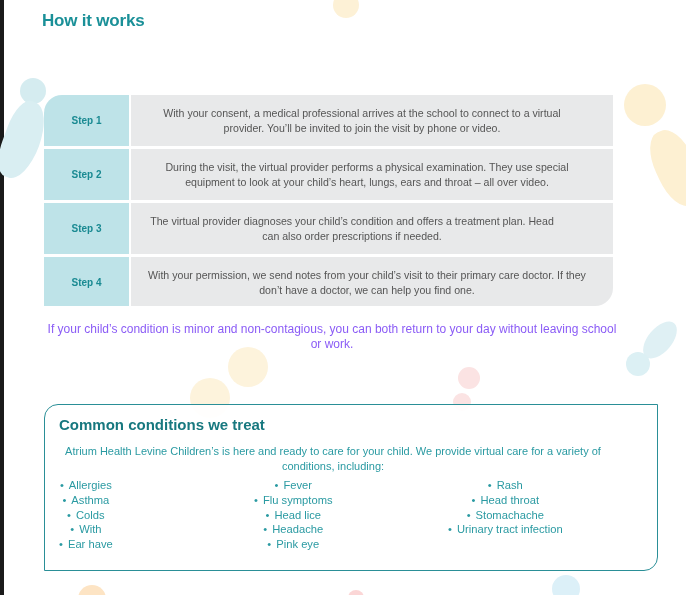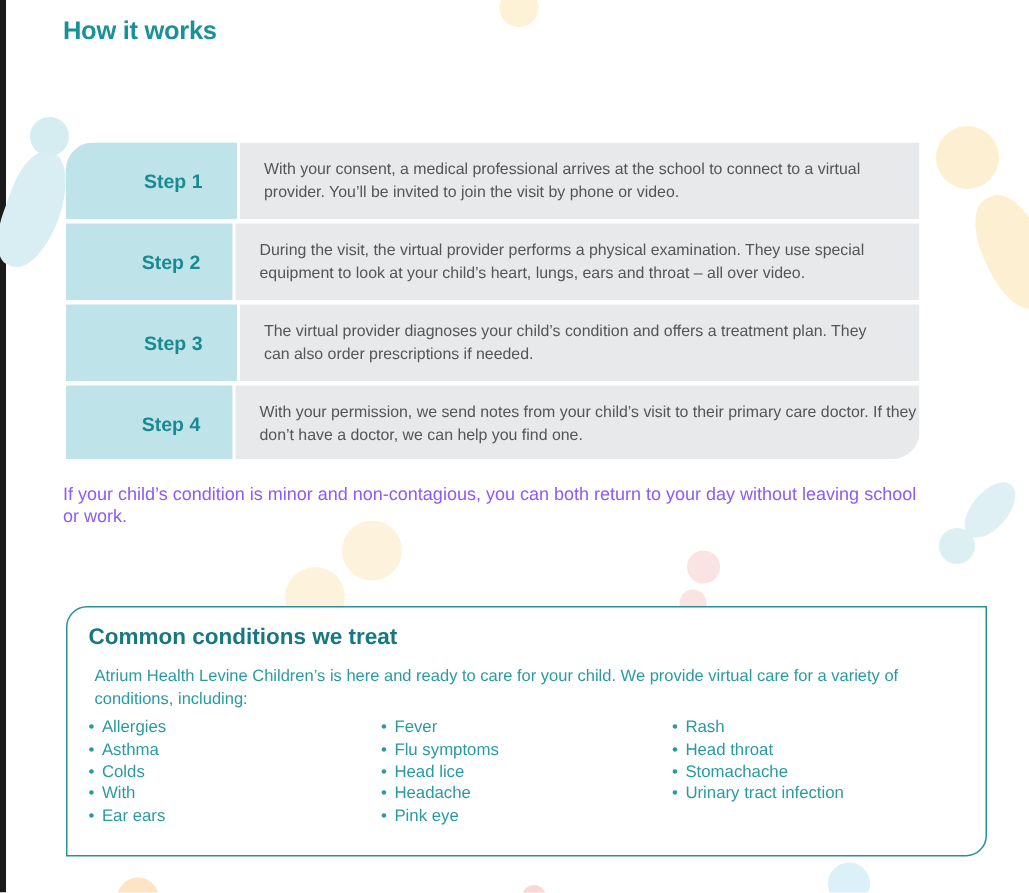--- a/index.html
+++ b/index.html
@@ -3,40 +3,39 @@
   <meta charset="utf-8">
   <style>
     html, body { margin: 0; padding: 0; }
     body {
       width: 686px; height: 595px; overflow: hidden; position: relative;
       background: #ffffff;
       font-family: "Liberation Sans", sans-serif;
     }
     .left-edge { position: absolute; left: 0; top: 0; width: 4px; height: 595px; background: #1a1a1a; }
     .deco { position: absolute; border-radius: 50%; }
-    .page { position: absolute; left: 0; top: 0; width: 686px; height: 595px; }
+    .page { position: absolute; left: 0; top: 0; width: 686px; height: 595px; text-align: center; }
     h1.title {
       position: absolute; left: 42px; top: 11px; margin: 0;
       font-size: 17px; font-weight: bold; color: #1a9098; letter-spacing: -0.2px;
     }
     .intro {
       position: absolute; left: 42px; top: 47px; width: 600px; margin: 0;
       font-size: 11.2px; line-height: 15px; color: #555;
     }
     .steps {
       position: absolute; left: 44px; top: 95px; width: 569px; height: 211px;
       border-radius: 18px 0 18px 0; overflow: hidden;
     }
     .step-row { display: flex; height: 51px; margin-bottom: 3px; }
     .step-row:last-child { margin-bottom: 0; }
     .step-label {
       width: 85px; background: #bee3e8; color: #1a8a92; font-weight: bold;
-      font-size: 13px; display: flex; align-items: center; justify-content: center;
+      font-size: 10px; display: flex; align-items: center; justify-content: center;
       margin-right: 2px;
-      padding-left: 29px;
     }
     .step-text {
       flex: 1; background: #e8e9ea; color: #555; font-size: 10.6px; line-height: 15px;
       display: flex; align-items: center; padding-left: 16px;
     }
     .outro {
       position: absolute; left: 42px; top: 322px; width: 580px; margin: 0;
       font-size: 12px; line-height: 15px; color: #8b5cf6;
     }
     .conditions {
@@ -88,42 +87,42 @@
     </div>
     <div class="step-row">
       <div class="step-label">Step 2</div>
       <div class="step-text">
           <span style="width:440px;display:block;">During the visit, the virtual provider performs a physical examination. They use special equipment to look at your child’s heart, lungs, ears and throat – all over video.</span>
         </div>
     </div>
     <div class="step-row">
       <div class="step-label">Step 3</div>
       <div class="step-text">
-          <span style="width:410px;display:block;">The virtual provider diagnoses your child’s condition and offers a treatment plan. They can also order prescriptions if needed.</span>
+          <span style="width:410px;display:block;">The virtual provider diagnoses your child’s condition and offers a treatment plan. Head can also order prescriptions if needed.</span>
         </div>
     </div>
     <div class="step-row">
       <div class="step-label">Step 4</div>
       <div class="step-text">
           <span style="width:440px;display:block;">With your permission, we send notes from your child’s visit to their primary care doctor. If they don’t have a doctor, we can help you find one.</span>
         </div>
     </div>
   </div>
 
   <p class="outro">If your child’s condition is minor and non-contagious, you can both return to your day without leaving school or work.</p>
 
   <div class="conditions">
     <h2>Common conditions we treat</h2>
     <p class="desc">Atrium Health Levine Children’s is here and ready to care for your child. We provide virtual care for a variety of conditions, including:</p>
     <ul class="col" style="left:14px;">
       <li>Allergies</li>
       <li>Asthma</li>
       <li>Colds</li>
       <li>With</li>
-      <li>Ear ears</li>
+      <li>Ear have</li>
     </ul>
     <ul class="col" style="left:209px;">
       <li>Fever</li>
       <li>Flu symptoms</li>
       <li>Head lice</li>
       <li>Headache</li>
       <li>Pink eye</li>
     </ul>
     <ul class="col" style="left:403px;">
       <li>Rash</li>

